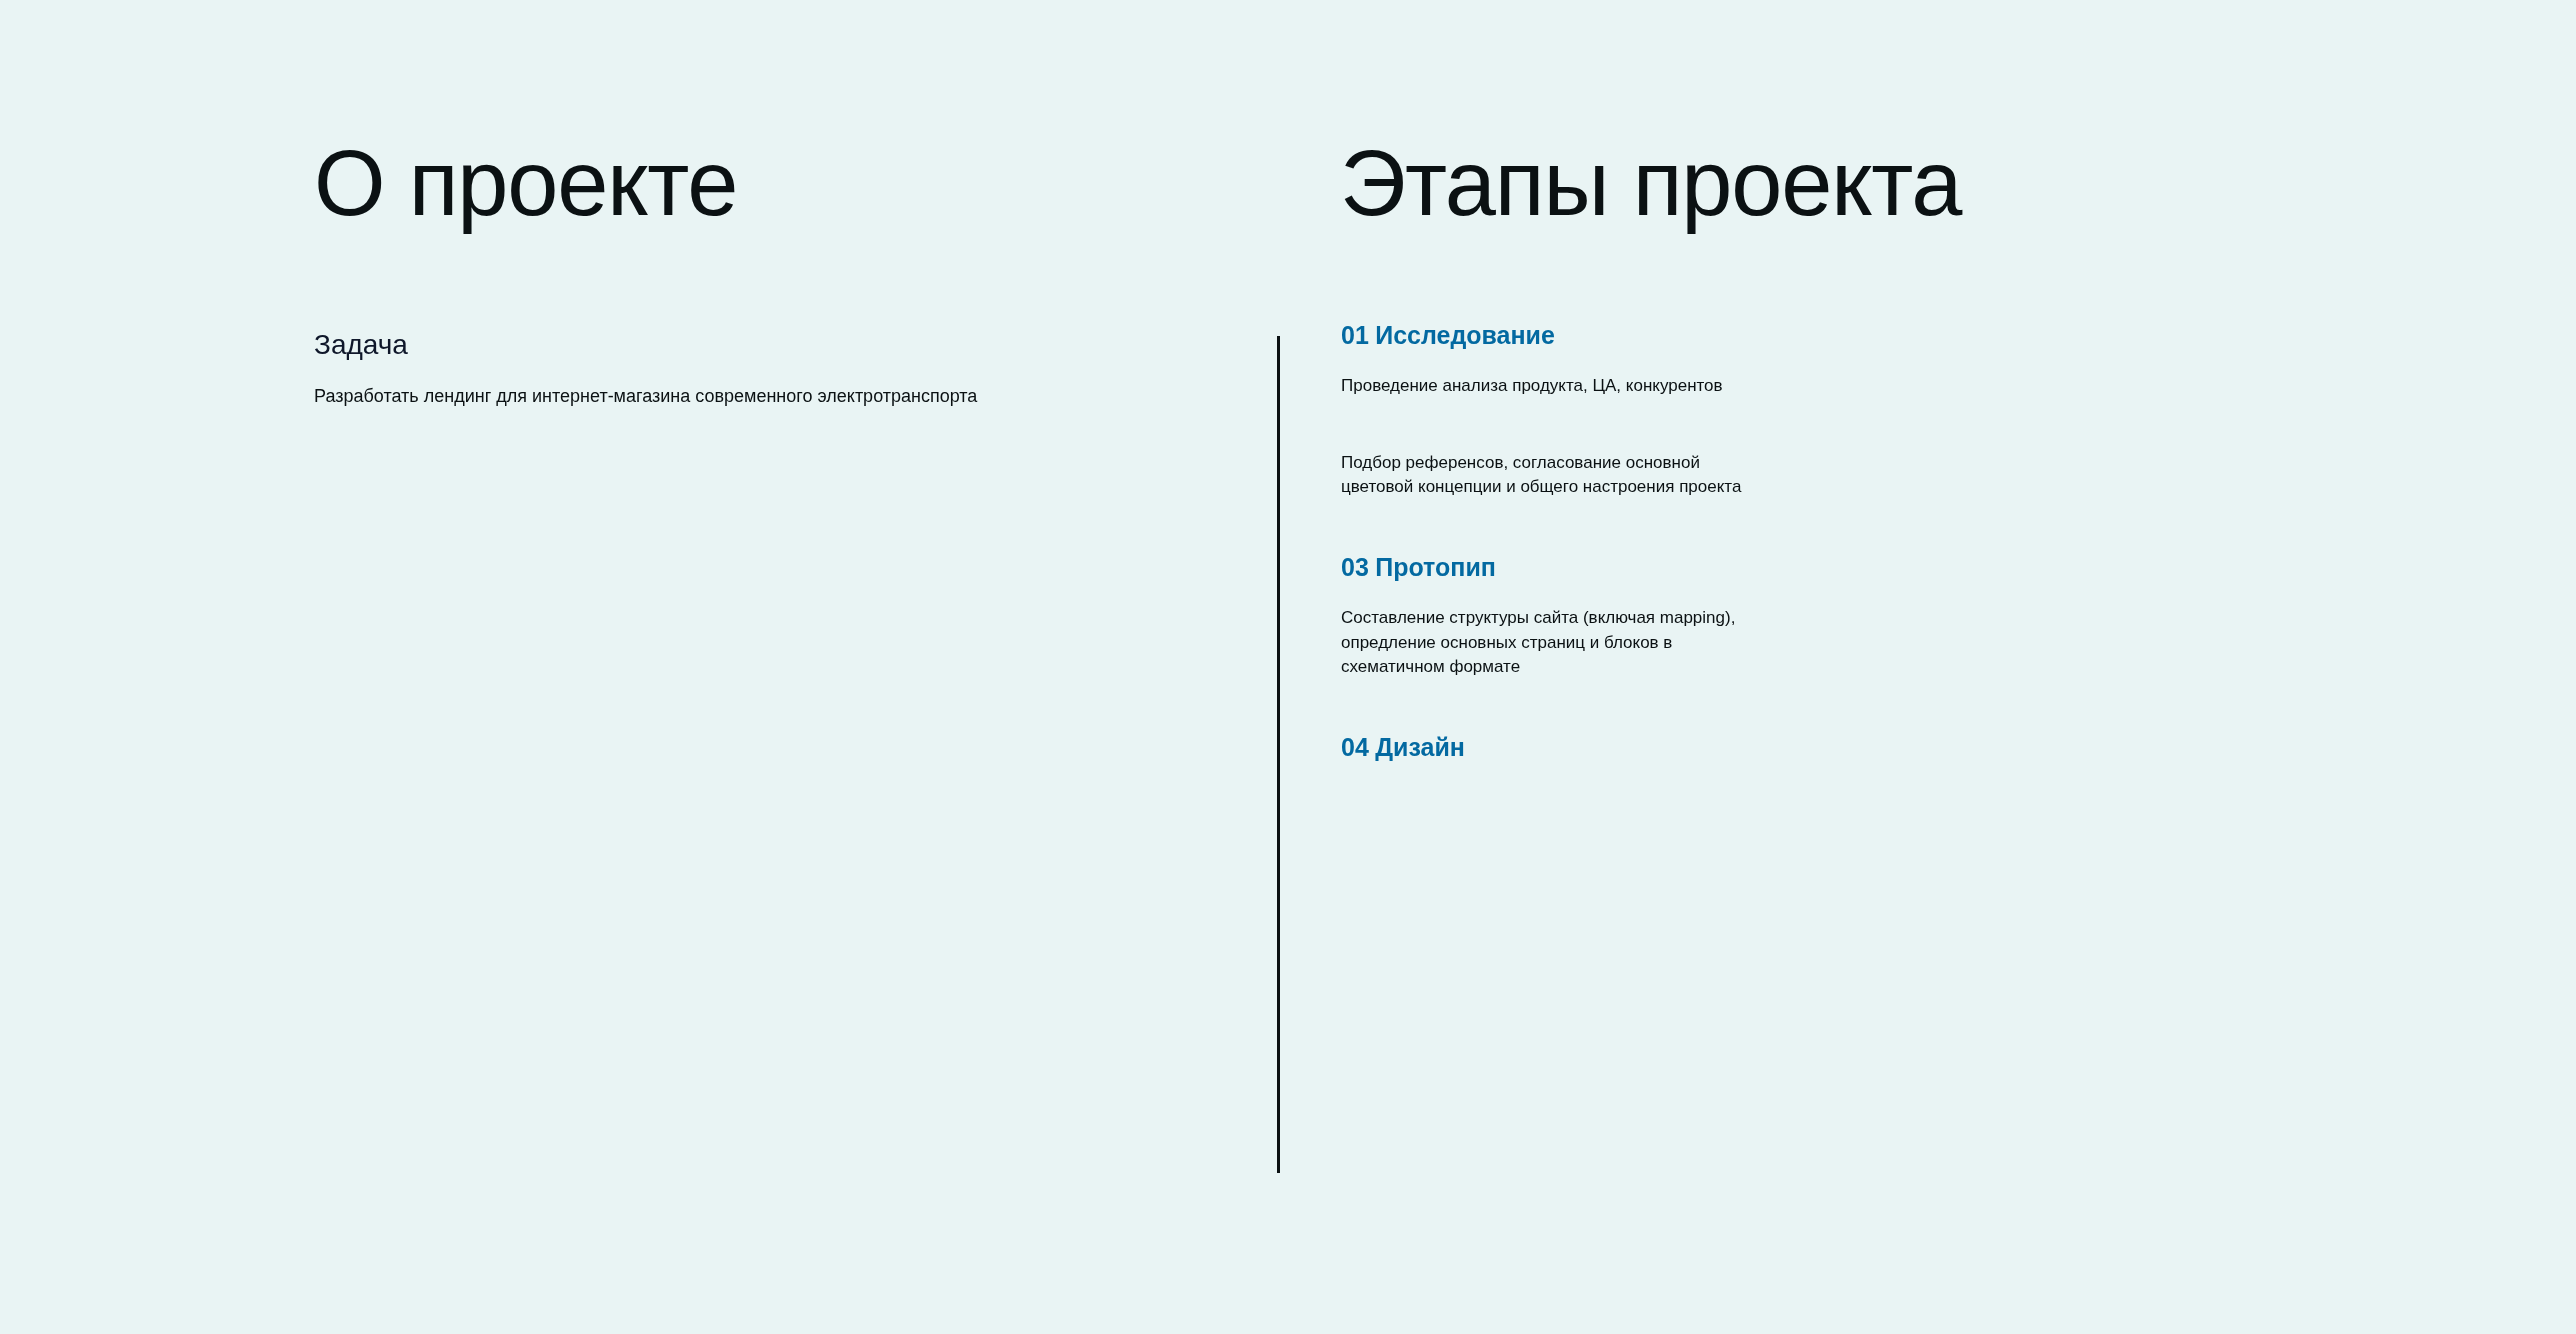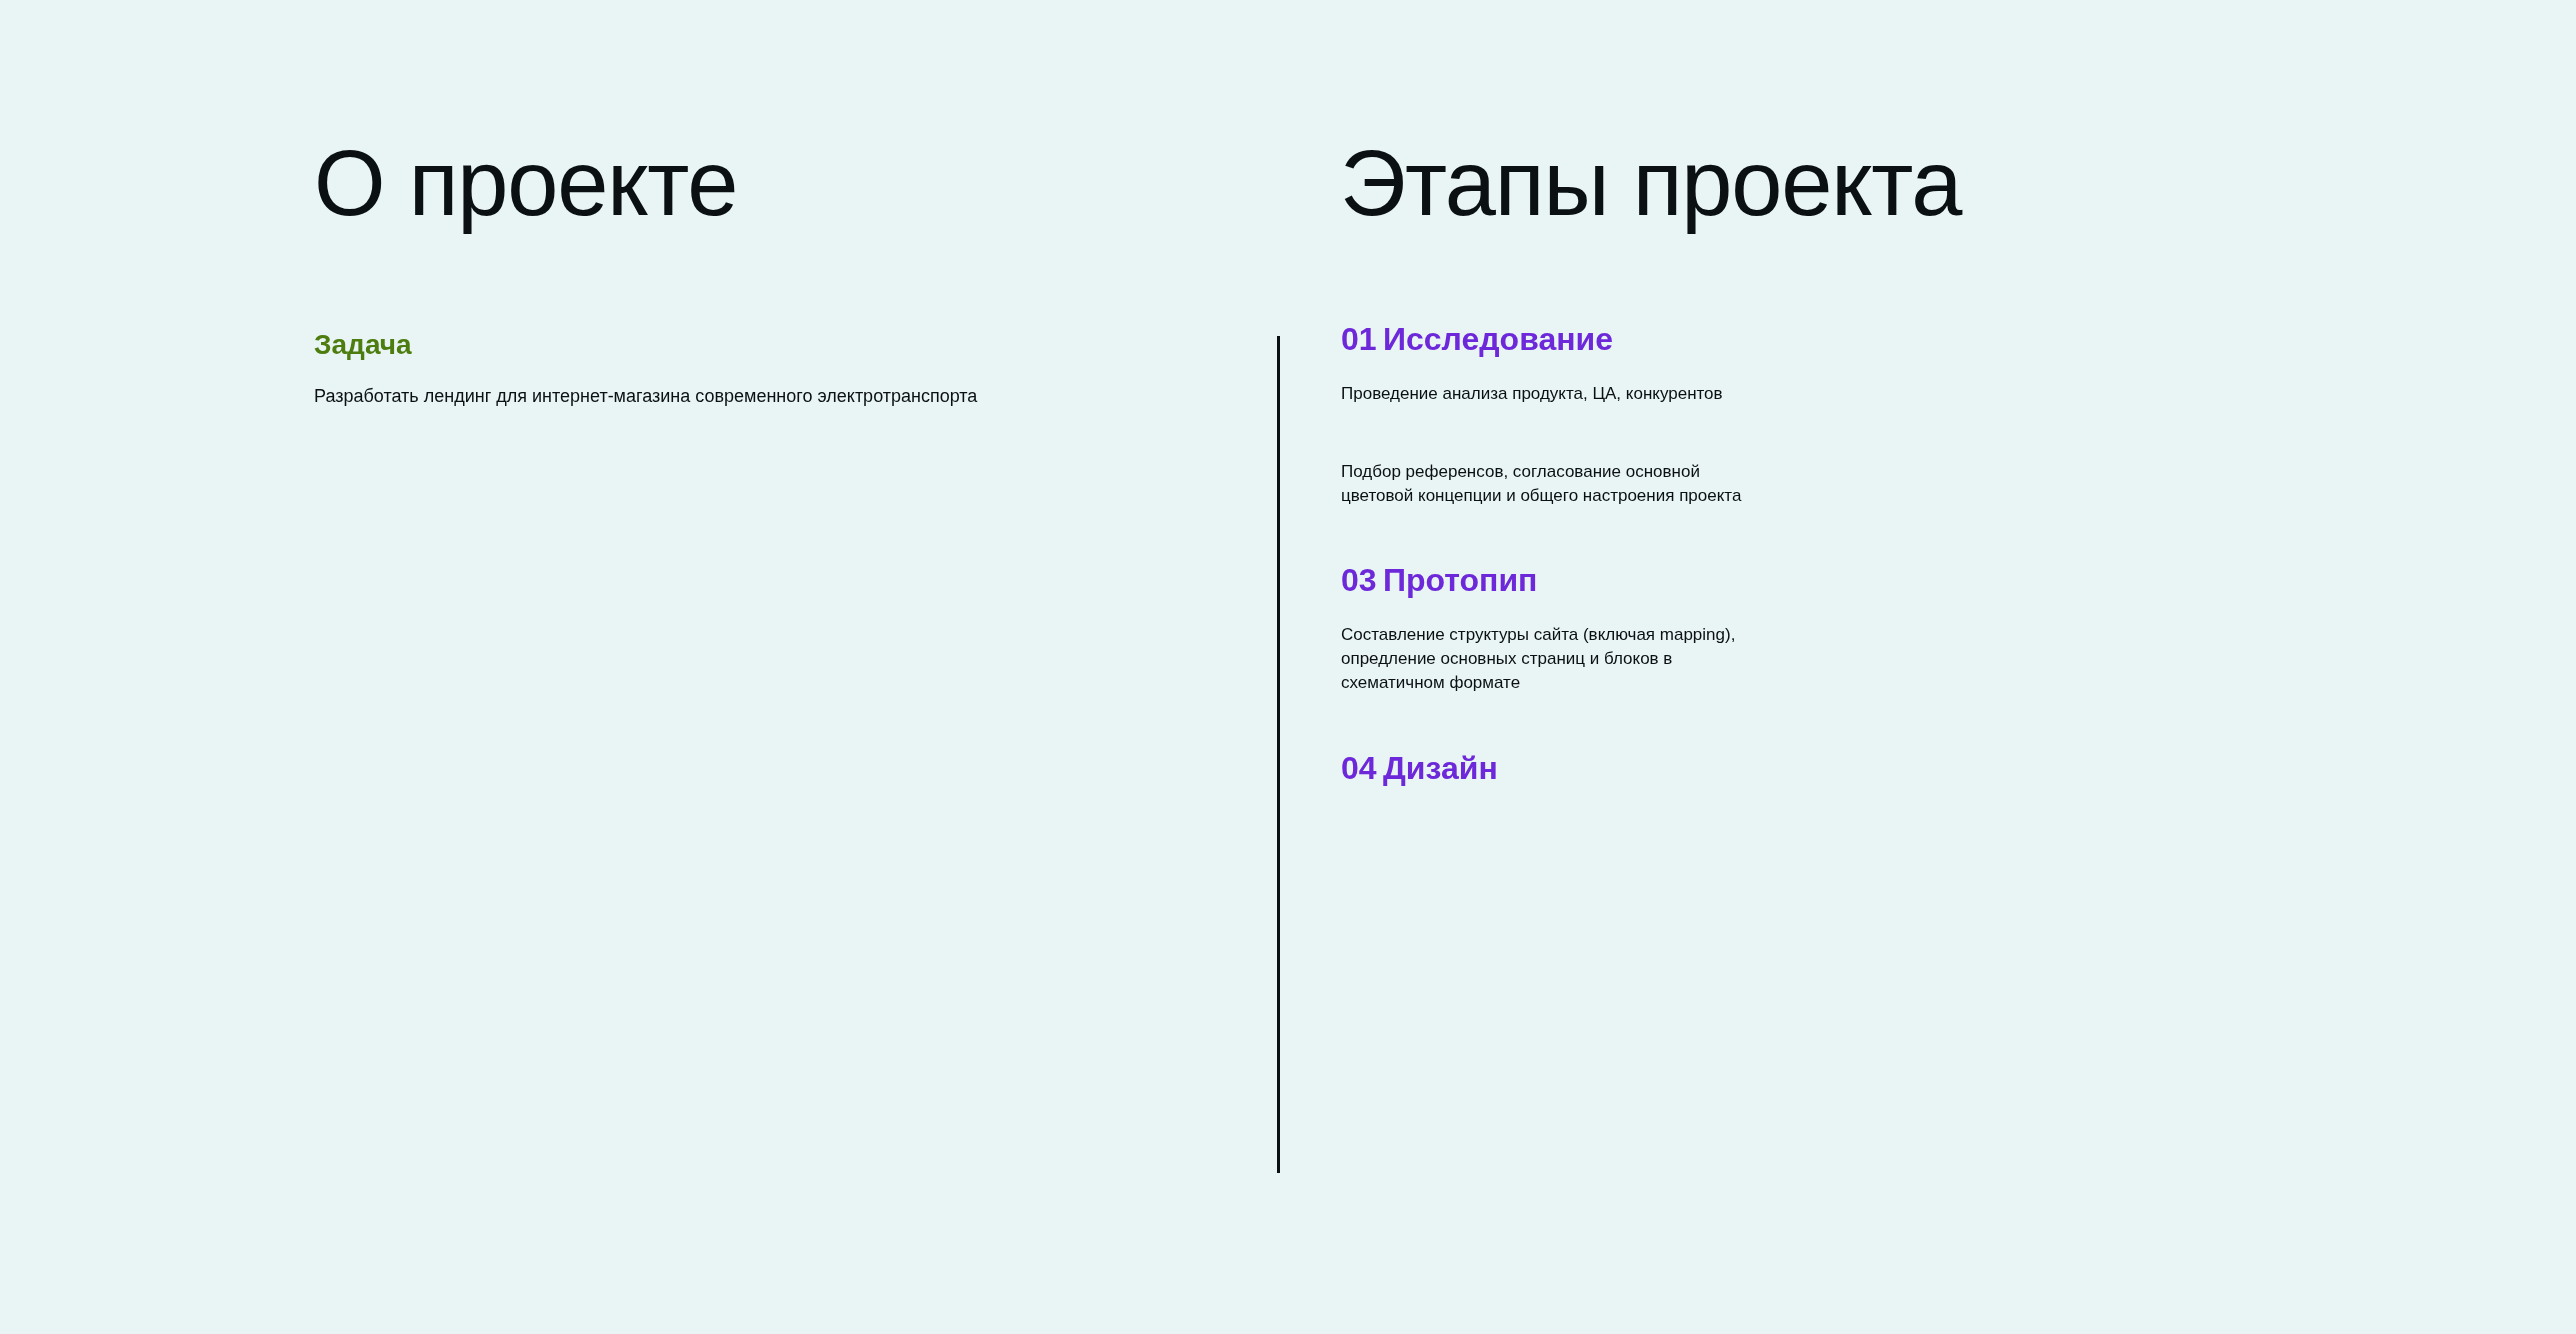--- a/index.html
+++ b/index.html
@@ -65,24 +65,24 @@
   
   .task-block {
     position: absolute;
     left: 0;
     top: 328px;
     width: 805px;
   }
 
   .task-heading {
     font-size: 28px;
-    font-weight: 700;
+    font-weight: 400;
     line-height: 1.2;
     margin: 0 0 22.5px 0;
-    color: #4d7c0f;
+    color: #0f172a;
   }
 
   .task-body {
     font-size: 18px;
     font-weight: 400;
     line-height: 1.42;
     margin: 0;
     color: #0b1113;
     max-width: 757px;
   }
@@ -109,25 +109,25 @@
   }
 
   .stage-item {
     margin: 0 0 53px 0;
   }
   .stage-item:last-child {
     margin-bottom: 0;
   }
 
   .stage-heading {
-    font-size: 32px;
+    font-size: 25px;
     font-weight: 700;
     line-height: 1.2;
     margin: 0 0 24px 0;
-    color: #6d28d9;
+    color: #0369a1;
     white-space: nowrap;
   }
 
   .stage-num {
     font-weight: 700;
     margin-right: 6.4px;
   }
 
   .stage-desc {
     font-size: 17px;

